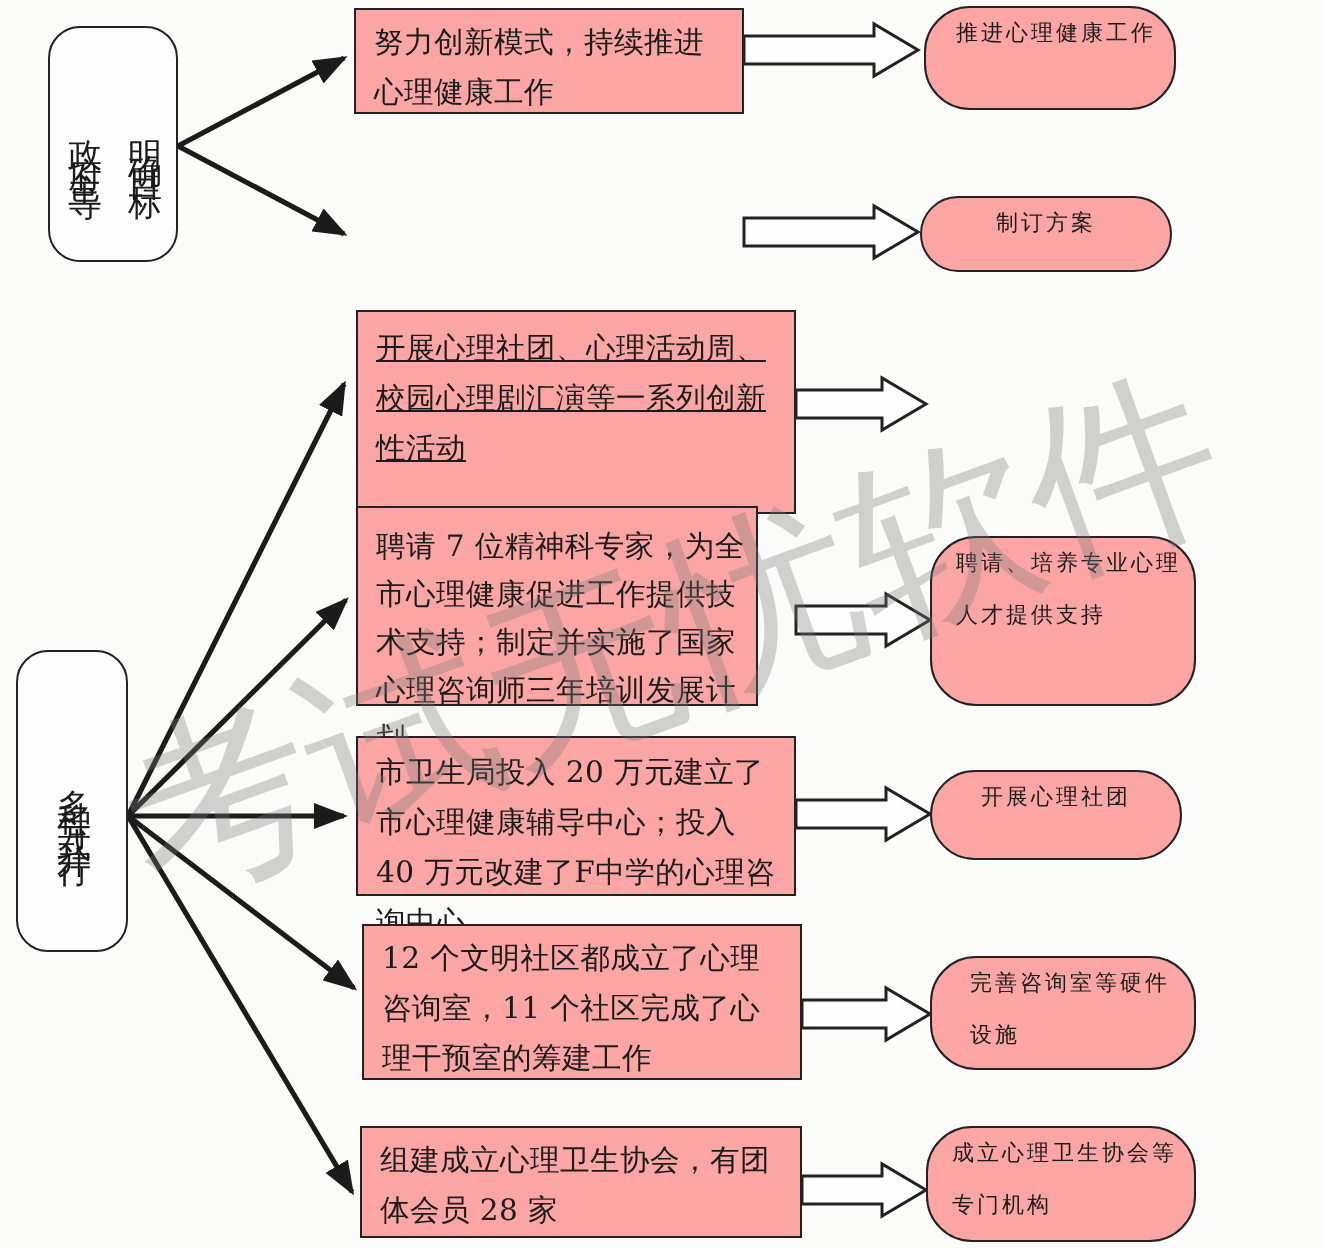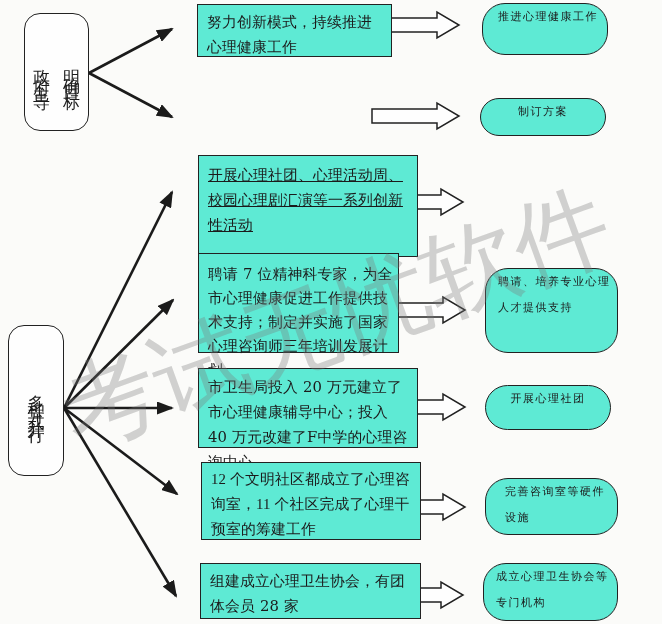--- a/index.html
+++ b/index.html
@@ -4,22 +4,22 @@
 <style>
   html,body{margin:0;padding:0;background:#e9e9e9;}
   #canvas{
     position:relative;width:662px;height:624px;overflow:hidden;
     background:#fbfbf9;
     font-family:"DejaVu Serif","Liberation Serif",serif;
     color:#1b1b1b;
   }
   svg.layer{position:absolute;left:0;top:0;z-index:1;}
   .box{
-    position:absolute;box-sizing:border-box;background:#5eead4;
-    border:1.5px solid #222;z-index:2;margin-left:20px;
+    position:absolute;box-sizing:border-box;background:#fca5a5;
+    border:1.5px solid #222;z-index:2;
   }
   .action{
     font-size:14.8px;line-height:25px;
     padding:4px 5px 2px 9px;text-align:left;
     letter-spacing:0.2px;
   }
   .result{
     border-radius:23px;border-width:1.6px;
     display:flex;align-items:flex-start;
     font-size:11px;line-height:26px;letter-spacing:1.5px;
@@ -91,21 +91,21 @@
 
   <div class="box action" style="left:177px;top:4px;width:195px;height:53px;">努力创新模式，持续推进心理健康工作</div>
 
 
   <div class="box action" style="left:178px;top:155px;width:220px;height:102px;padding-top:6px;text-decoration:underline;">开展心理社团、心理活动周、校园心理剧汇演等一系列创新性活动</div>
 
   <div class="box action" style="left:178px;top:253px;width:201px;height:100px;line-height:24px;padding-top:8px;">聘请 7 位精神科专家，为全市心理健康促进工作提供技术支持；制定并实施了国家心理咨询师三年培训发展计划</div>
 
   <div class="box action" style="left:178px;top:368px;width:220px;height:80px;padding-top:5px;">市卫生局投入 20 万元建立了市心理健康辅导中心；投入 40 万元改建了F中学的心理咨询中心</div>
 
-  <div class="box action" style="left:181px;top:462px;width:220px;height:78px;padding-top:4px;font-family:Liberation Serif, serif;">12 个文明社区都成立了心理咨询室，11 个社区完成了心理干预室的筹建工作</div>
+  <div class="box action" style="left:181px;top:462px;width:220px;height:78px;padding-top:4px;">12 个文明社区都成立了心理咨询室，11 个社区完成了心理干预室的筹建工作</div>
 
   <div class="box action" style="left:180px;top:563px;width:221px;height:56px;">组建成立心理卫生协会，有团体会员 28 家</div>
 
   <div class="box result r-left" style="left:462px;top:3px;width:126px;height:52px;">
     <span class="txt">推进心理健康工作</span>
   </div>
 
   <div class="box result r-center" style="left:460px;top:98px;width:126px;height:38px;">
     <span class="txt">制订方案</span>
   </div>

